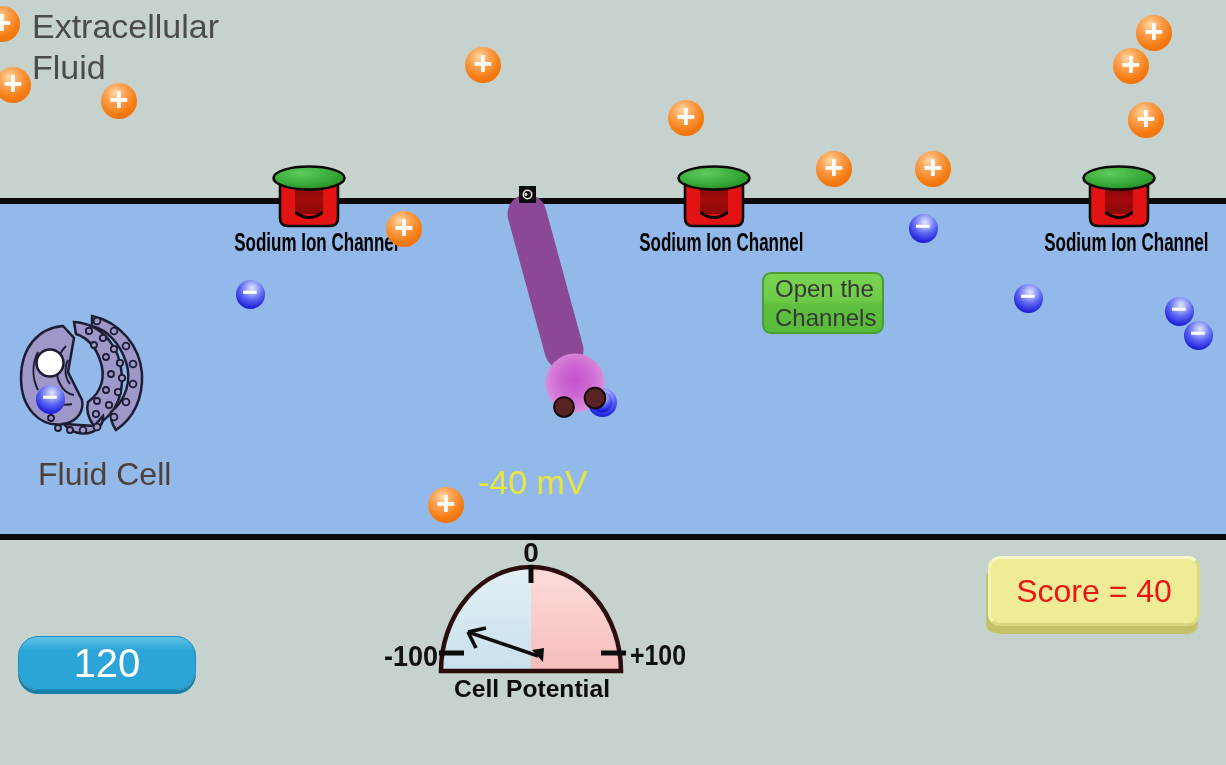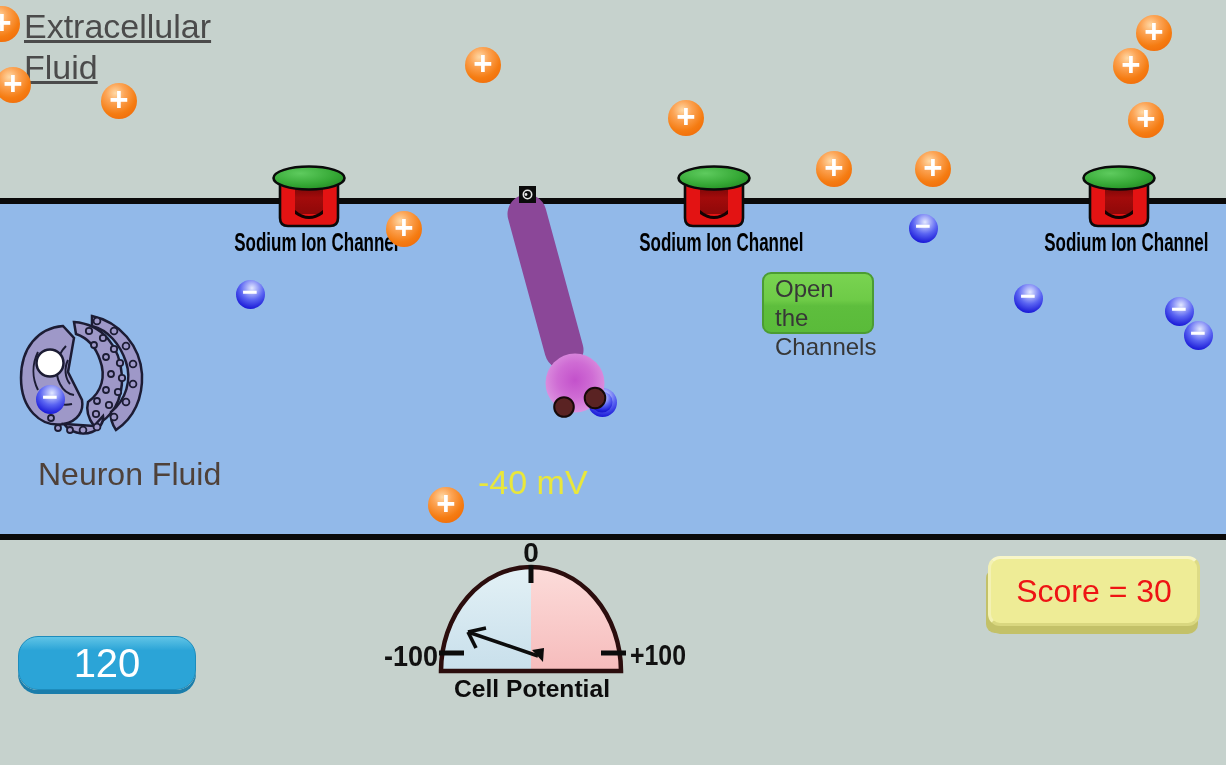--- a/index.html
+++ b/index.html
@@ -4,40 +4,40 @@
 <style>
   html,body{margin:0;padding:0;}
   body{
     position:relative; width:1226px; height:765px; overflow:hidden;
     background:#c6d2cd; font-family:"Liberation Sans",sans-serif;
   }
   .cell-interior{position:absolute;left:0;top:204px;width:1226px;height:330px;background:#92b9e9;}
   .membrane{position:absolute;left:0;width:1226px;height:6px;background:#0a0a0a;}
   .membrane-top{top:198px;}
   .membrane-bottom{top:534px;}
-  .extra-label{position:absolute;left:24px;top:6px;width:235px;font-size:34px;line-height:41px;color:#4b4b4b;text-decoration:underline;}
+  .extra-label{position:absolute;left:32px;top:6px;width:235px;font-size:34px;line-height:41px;color:#4b4b4b;}
   .neuron-label{position:absolute;left:38px;top:456px;font-size:32px;color:#4f4139;}
   .mv-label{position:absolute;left:478px;top:463px;font-size:34px;color:#e9e73b;}
   .channel{position:absolute;top:162px;width:76px;height:68px;}
   .channel-label{
     position:absolute;top:228px;width:220px;text-align:center;
     font-weight:bold;font-size:25px;color:#000;
     transform:scaleX(0.68);transform-origin:center;
     letter-spacing:0px; white-space:nowrap;
   }
   .ion{position:absolute;border-radius:50%;display:flex;align-items:center;justify-content:center;
        color:#fff;font-weight:bold;}
   .ion.pos{width:36px;height:36px;font-size:33px;
     background:radial-gradient(circle at 40% 28%, #ffd9a6 0%, #fcA455 28%, #f57c12 62%, #ee6204 100%);}
   .ion.pos span{margin-top:-3px;}
   .ion.neg{width:29px;height:29px;font-size:27px;
     background:radial-gradient(circle at 55% 28%, #e2e8ff 0%, #5a64f2 45%, #1c1cd8 78%, #1111b5 100%);}
   .ion.neg span{margin-top:-4px;}
   .open-btn{
-    position:absolute;left:762px;top:272px;width:112px;height:62px;
+    position:absolute;left:762px;top:272px;width:122px;height:62px;
     background:linear-gradient(#79d351 0%,#6ecb47 45%,#5ebe3d 55%,#5abb3a 100%);
     border:2px solid #4b9c33;border-radius:9px;
     font-family:"Liberation Sans",sans-serif;font-size:24px;line-height:29px;color:#373737;
     text-align:left;padding:0 0 0 11px;cursor:pointer;
   }
   .timer-btn{
     position:absolute;left:18px;top:636px;width:178px;height:54px;border-radius:20px;
     background:linear-gradient(#60c4e6 0%,#2ba4d7 26%,#2ba4d7 100%);
     border:1px solid #1d8cbc; box-shadow:0 4px 0 #1a7dab;
     color:#fff;font-family:"Liberation Sans",sans-serif;font-size:40px;cursor:pointer;
@@ -159,21 +159,21 @@
     <circle cx="86" cy="33" r="3"></circle>
       <circle cx="98" cy="45" r="3"></circle>
       <circle cx="103" cy="62" r="3"></circle>
     <circle cx="98" cy="78" r="3"></circle>
       <circle cx="89" cy="89" r="3"></circle>
     <circle cx="50" cy="116" r="3"></circle>
       <circle cx="62" cy="118" r="3"></circle>
       <circle cx="43" cy="106" r="3"></circle>
   </g>
 </svg>
-<div class="neuron-label">Neuron Fluid</div>
+<div class="neuron-label">Fluid Cell</div>
 
 <div class="mv-label">-40 mV</div>
 
 <div id="ions-layer">
     <div class="ion pos" style="left: -16px; top: 6px;">
       <span>+</span>
     </div>
     <div class="ion pos" style="left: -5px; top: 67px;">
       <span>+</span>
     </div>
@@ -239,21 +239,21 @@
   <rect x="34" y="8" width="17" height="17" fill="#0b0b0b"></rect>
   <g>
     <circle cx="42.5" cy="16.5" r="4.2" fill="none" stroke="#e8e8e8" stroke-width="1.6"></circle>
     <circle cx="41" cy="16.5" r="1.4" fill="#e8e8e8"></circle>
   </g>
 </svg>
 
 <button class="open-btn">Open the Channels</button>
 <button class="timer-btn">120</button>
 <div class="score-box">
-  <span>Score = 30</span>
+  <span>Score = 40</span>
 </div>
 
 <svg class="gauge-svg" width="320" height="175" viewBox="0 0 320 175">
   <path d="M 151 32 A 90 104 0 0 0 61 136 L 151 136 Z" fill="url(#gaugeBlueG)"></path>
   <path d="M 151 32 A 90 104 0 0 1 241 136 L 151 136 Z" fill="url(#gaugePinkG)"></path>
   <path d="M 61 136 A 90 104 0 0 1 151 32 A 90 104 0 0 1 241 136 Z" fill="none" stroke="#2b0d0d" stroke-width="4.5"></path>
   <g stroke="#0c0c0c" stroke-width="5">
     <line x1="151" y1="30" x2="151" y2="48"></line>
     <line x1="59" y1="118" x2="84" y2="118"></line>
     <line x1="221" y1="118" x2="246" y2="118"></line>

